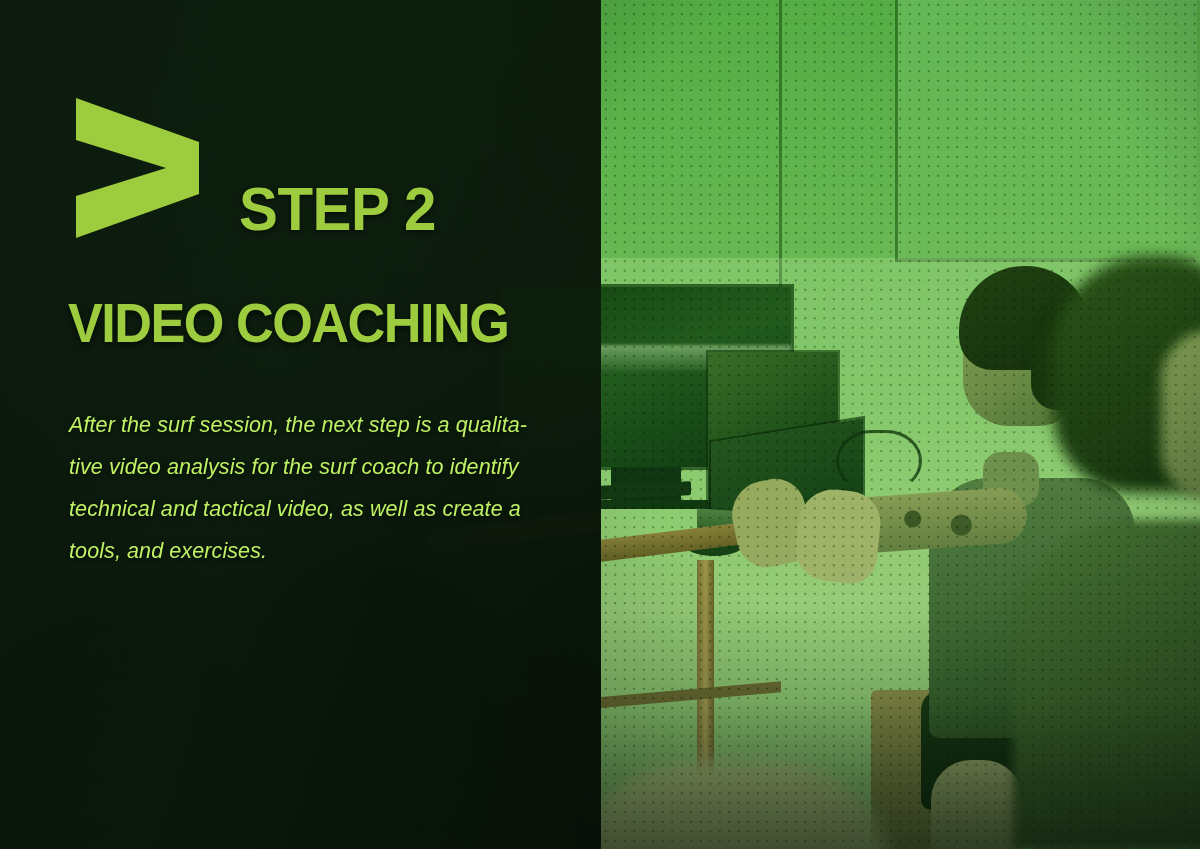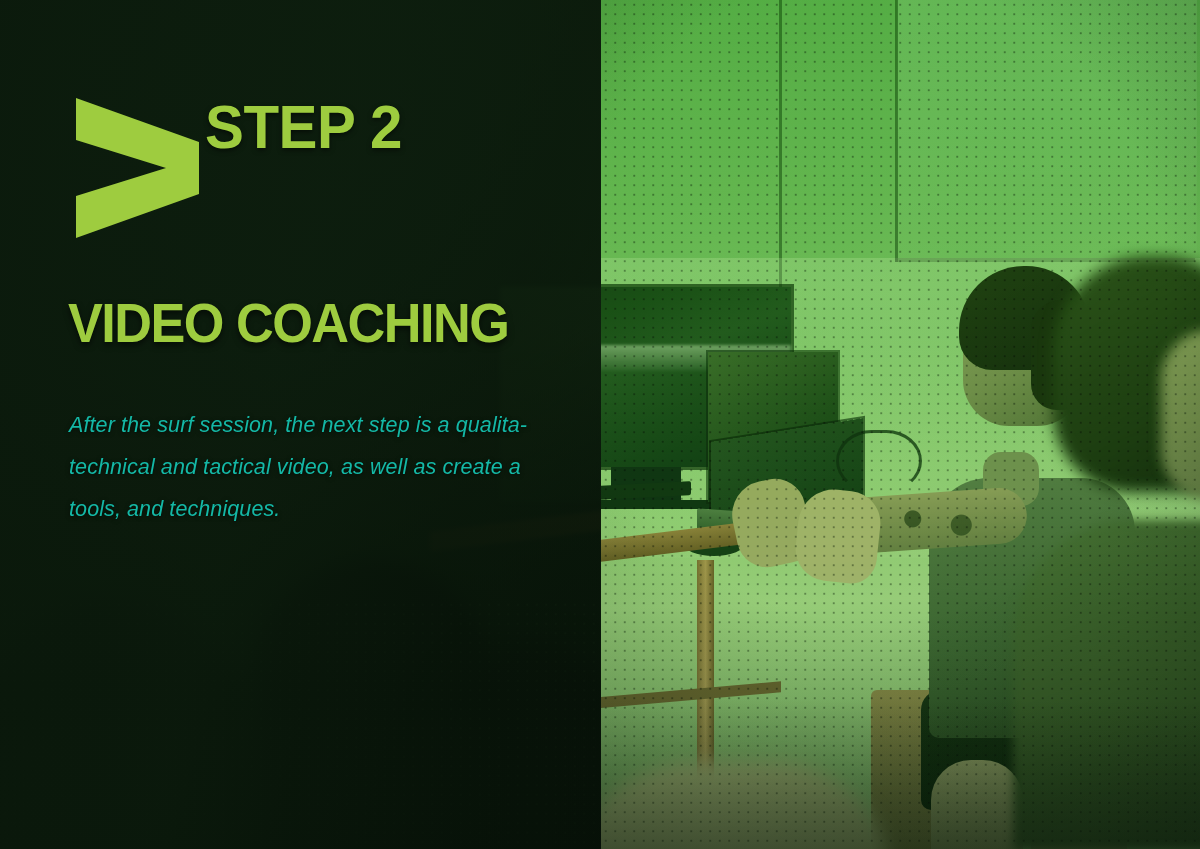--- a/index.html
+++ b/index.html
@@ -268,21 +268,21 @@
     background:
       linear-gradient(105deg,rgba(10,24,11,.94) 0%,rgba(11,26,12,.90) 45%,rgba(9,22,10,.80) 72%,rgba(8,20,9,.62) 100%),
       linear-gradient(180deg,rgba(0,0,0,0) 40%,rgba(3,9,4,.72) 100%);
   }
 
   
   .content{position:absolute;left:0;top:0;width:601px;height:849px;}
 
   .step-row{
     position:absolute;left:70px;top:96px;
-    display:flex;align-items:flex-start;
+    display:flex;align-items:flex-end;gap:34px;
   }
   .chevron{
     width:135px;height:144px;display:block;flex:0 0 auto;
   }
   .step-label{
     font-size:62px;
     font-weight:800;
     letter-spacing:-0.5px;
     color:#9ecc3f;
     line-height:1;
@@ -304,21 +304,21 @@
     text-shadow:0 3px 7px rgba(0,0,0,.6);
     white-space:nowrap;
   }
 
   .body-copy{
     position:absolute;left:69px;top:404px;
     width:470px;
     font-size:21.5px;
     font-style:italic;
     line-height:42px;
-    color:#14b8a6;
+    color:#bef264;
     letter-spacing:.1px;
     text-shadow:0 1px 4px rgba(0,0,0,.6);
   }
   .body-copy .brand{
     font-style:normal;
     font-weight:800;
     letter-spacing:.2px;
   }
   .body-copy .reg{
     font-style:normal;
@@ -397,18 +397,19 @@
       <svg class="chevron" viewBox="0 0 135 144" aria-hidden="true">
         <path d="M6 2 L6 44 L96 72 L6 100 L6 142 L129 98 L129 46 Z" fill="#9ecc3f"></path>
       </svg>
       <div class="step-label">STEP 2</div>
     </div>
 
     <div class="headline">VIDEO COACHING</div>
 
     <div class="body-copy">
       <span class="ln">After the surf session, the next step is a qualita-</span>
+      <span class="ln">tive video analysis for the surf coach to identify</span>
       <span class="ln">technical and tactical video, as well as create a</span>
-      <span class="ln">tools, and techniques.</span>
+      <span class="ln">tools, and exercises.</span>
     </div>
 
   </div>
 </div>
 
 </body></html>

